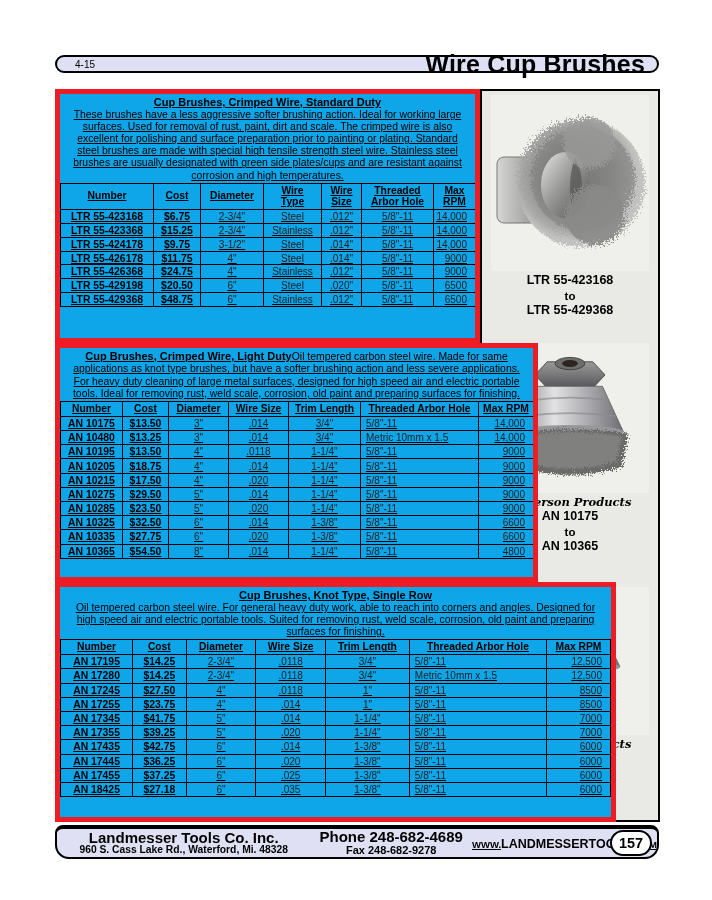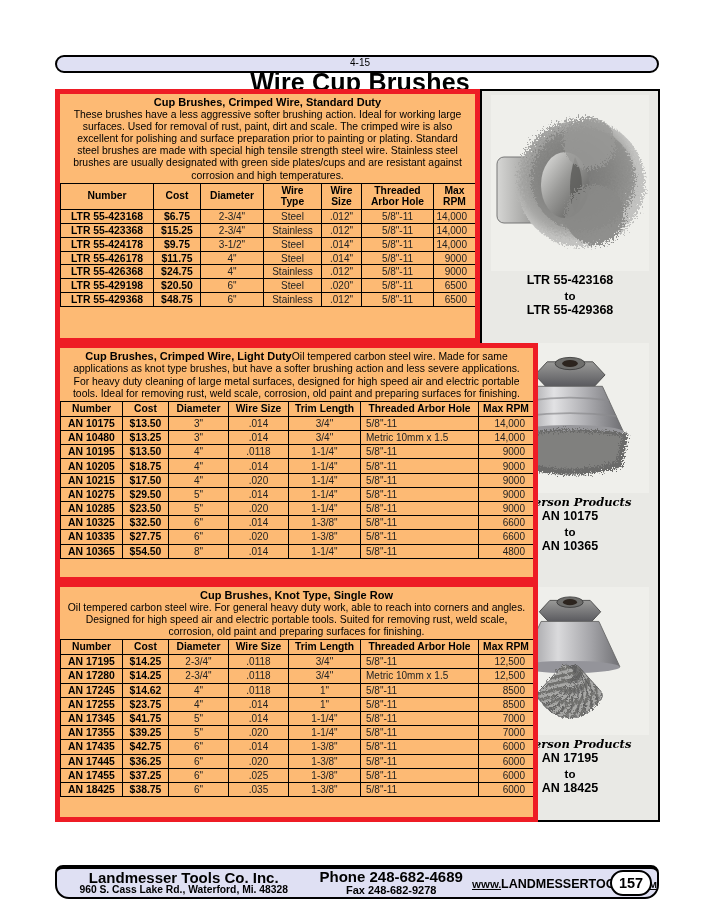--- a/index.html
+++ b/index.html
@@ -8,60 +8,60 @@
     --column-gray:#e9e9e5;
   }
   *{margin:0;padding:0;box-sizing:border-box;}
   html,body{background:#fff;}
   body{font-family:"Liberation Sans",sans-serif;color:#000;}
   .page{position:relative;width:712px;height:900px;background:#fff;overflow:hidden;}
 
   
   .hdr{position:absolute;left:55px;top:55px;width:604px;height:18px;
        background:var(--panel-lavender);border:2px solid #000;border-radius:12px;
-       display:flex;align-items:center;justify-content:space-between;padding:0 12px 0 18px;flex-direction:column;}
+       display:flex;align-items:center;justify-content:space-between;padding:0 12px 0 18px;}
   .hdr .code{font-size:10px;}
   .hdr .title{font-size:25px;font-weight:bold;letter-spacing:.2px;}
 
   
   .rcol{position:absolute;left:480px;top:89px;width:180px;height:733px;
         background:var(--column-gray);border:2px solid #000;z-index:1;}
   .sec{height:244px;display:flex;flex-direction:column;align-items:center;}
   .sec:last-child{height:245px;}
   .photo{width:158px;display:flex;align-items:flex-start;justify-content:center;background:#efefeb;}
   .cap{text-align:center;line-height:1.25;margin-top:2px;}
   .cap .brand{font-family:"DejaVu Serif",serif;font-style:italic;font-weight:600;font-size:11.5px;}
   .cap .brand:empty{display:none;}
   .cap .rng{font-size:12.5px;font-weight:bold;}
   .cap .to{font-size:11.5px;font-weight:bold;}
 
   
-  .redbox{position:absolute;background:#fdba74;border:5px solid var(--accent-red);z-index:2;overflow:hidden;}
+  .redbox{position:absolute;background:#0ea5e9;border:5px solid var(--accent-red);z-index:2;overflow:hidden;text-decoration:underline;}
   .box1{left:55px;top:89px;width:425px;height:254px;}
   .box2{left:55px;top:343px;width:483px;height:239px;}
-  .box3{left:55px;top:582px;width:483px;height:240px;}
+  .box3{left:55px;top:582px;width:561px;height:240px;}
 
   .intro{padding:2px 7px 1px;text-align:center;}
   .intro .ititle{font-size:11px;font-weight:bold;line-height:1.2;}
   .intro .itext{font-size:10.4px;line-height:1.16;}
   .intro2{padding:2px 6px 1px;text-align:center;font-size:10.4px;line-height:1.18;}
   .intro2 b{font-size:11px;margin-right:0;}
 
   table.tbl{width:100%;border-collapse:collapse;table-layout:fixed;}
   .tbl th,.tbl td{border:1.5px solid #000;overflow:hidden;white-space:nowrap;}
   .tbl th{font-size:10.3px;font-weight:bold;text-align:center;white-space:pre-line;line-height:1.15;padding:1px 0;}
   .tbl td{font-size:10px;text-align:center;color:#222;}
   .tbl td:nth-child(1),.tbl td:nth-child(2){font-weight:bold;font-size:10.4px;color:#000;}
   .tbl td:last-child{text-align:right;padding-right:8px;}
   .box1 .tbl td{height:13.8px;}
   .box2 .tbl td,.box3 .tbl td{height:14.2px;}
   .box2 .tbl td:nth-child(6),.box3 .tbl td:nth-child(6){text-align:left;padding-left:5px;}
 
   
-  .ftr{position:absolute;left:55px;top:865px;width:604px;height:34px;
+  .ftr{position:absolute;left:55px;top:825px;width:604px;height:34px;
        background:var(--panel-lavender);border:2px solid #000;border-top-width:4px;
        border-radius:8px 8px 14px 14px;z-index:3;
        display:flex;align-items:center;}
   .fblk{text-align:center;line-height:1.05;}
   .fb1{width:290px;}
   .fb2{width:185px;}
   .fb3{flex:1;text-align:left;}
   .fco{font-size:15px;font-weight:bold;}
   .fad{font-size:10.3px;font-weight:bold;}
   .fph{font-size:15px;font-weight:bold;}
@@ -484,21 +484,21 @@
             <td>AN 17280</td>
             <td>$14.25</td>
             <td>2-3/4"</td>
             <td>.0118</td>
             <td>3/4"</td>
             <td>Metric 10mm x 1.5</td>
             <td>12,500</td>
           </tr>
           <tr>
             <td>AN 17245</td>
-            <td>$14.62</td>
+            <td>$27.50</td>
             <td>4"</td>
             <td>.0118</td>
             <td>1"</td>
             <td>5/8"-11</td>
             <td>8500</td>
           </tr>
           <tr>
             <td>AN 17255</td>
             <td>$23.75</td>
             <td>4"</td>
@@ -547,21 +547,21 @@
             <td>AN 17455</td>
             <td>$37.25</td>
             <td>6"</td>
             <td>.025</td>
             <td>1-3/8"</td>
             <td>5/8"-11</td>
             <td>6000</td>
           </tr>
           <tr>
             <td>AN 18425</td>
-            <td>$38.75</td>
+            <td>$27.18</td>
             <td>6"</td>
             <td>.035</td>
             <td>1-3/8"</td>
             <td>5/8"-11</td>
             <td>6000</td>
           </tr>
         </tbody>
       </table>
   </div>
 

